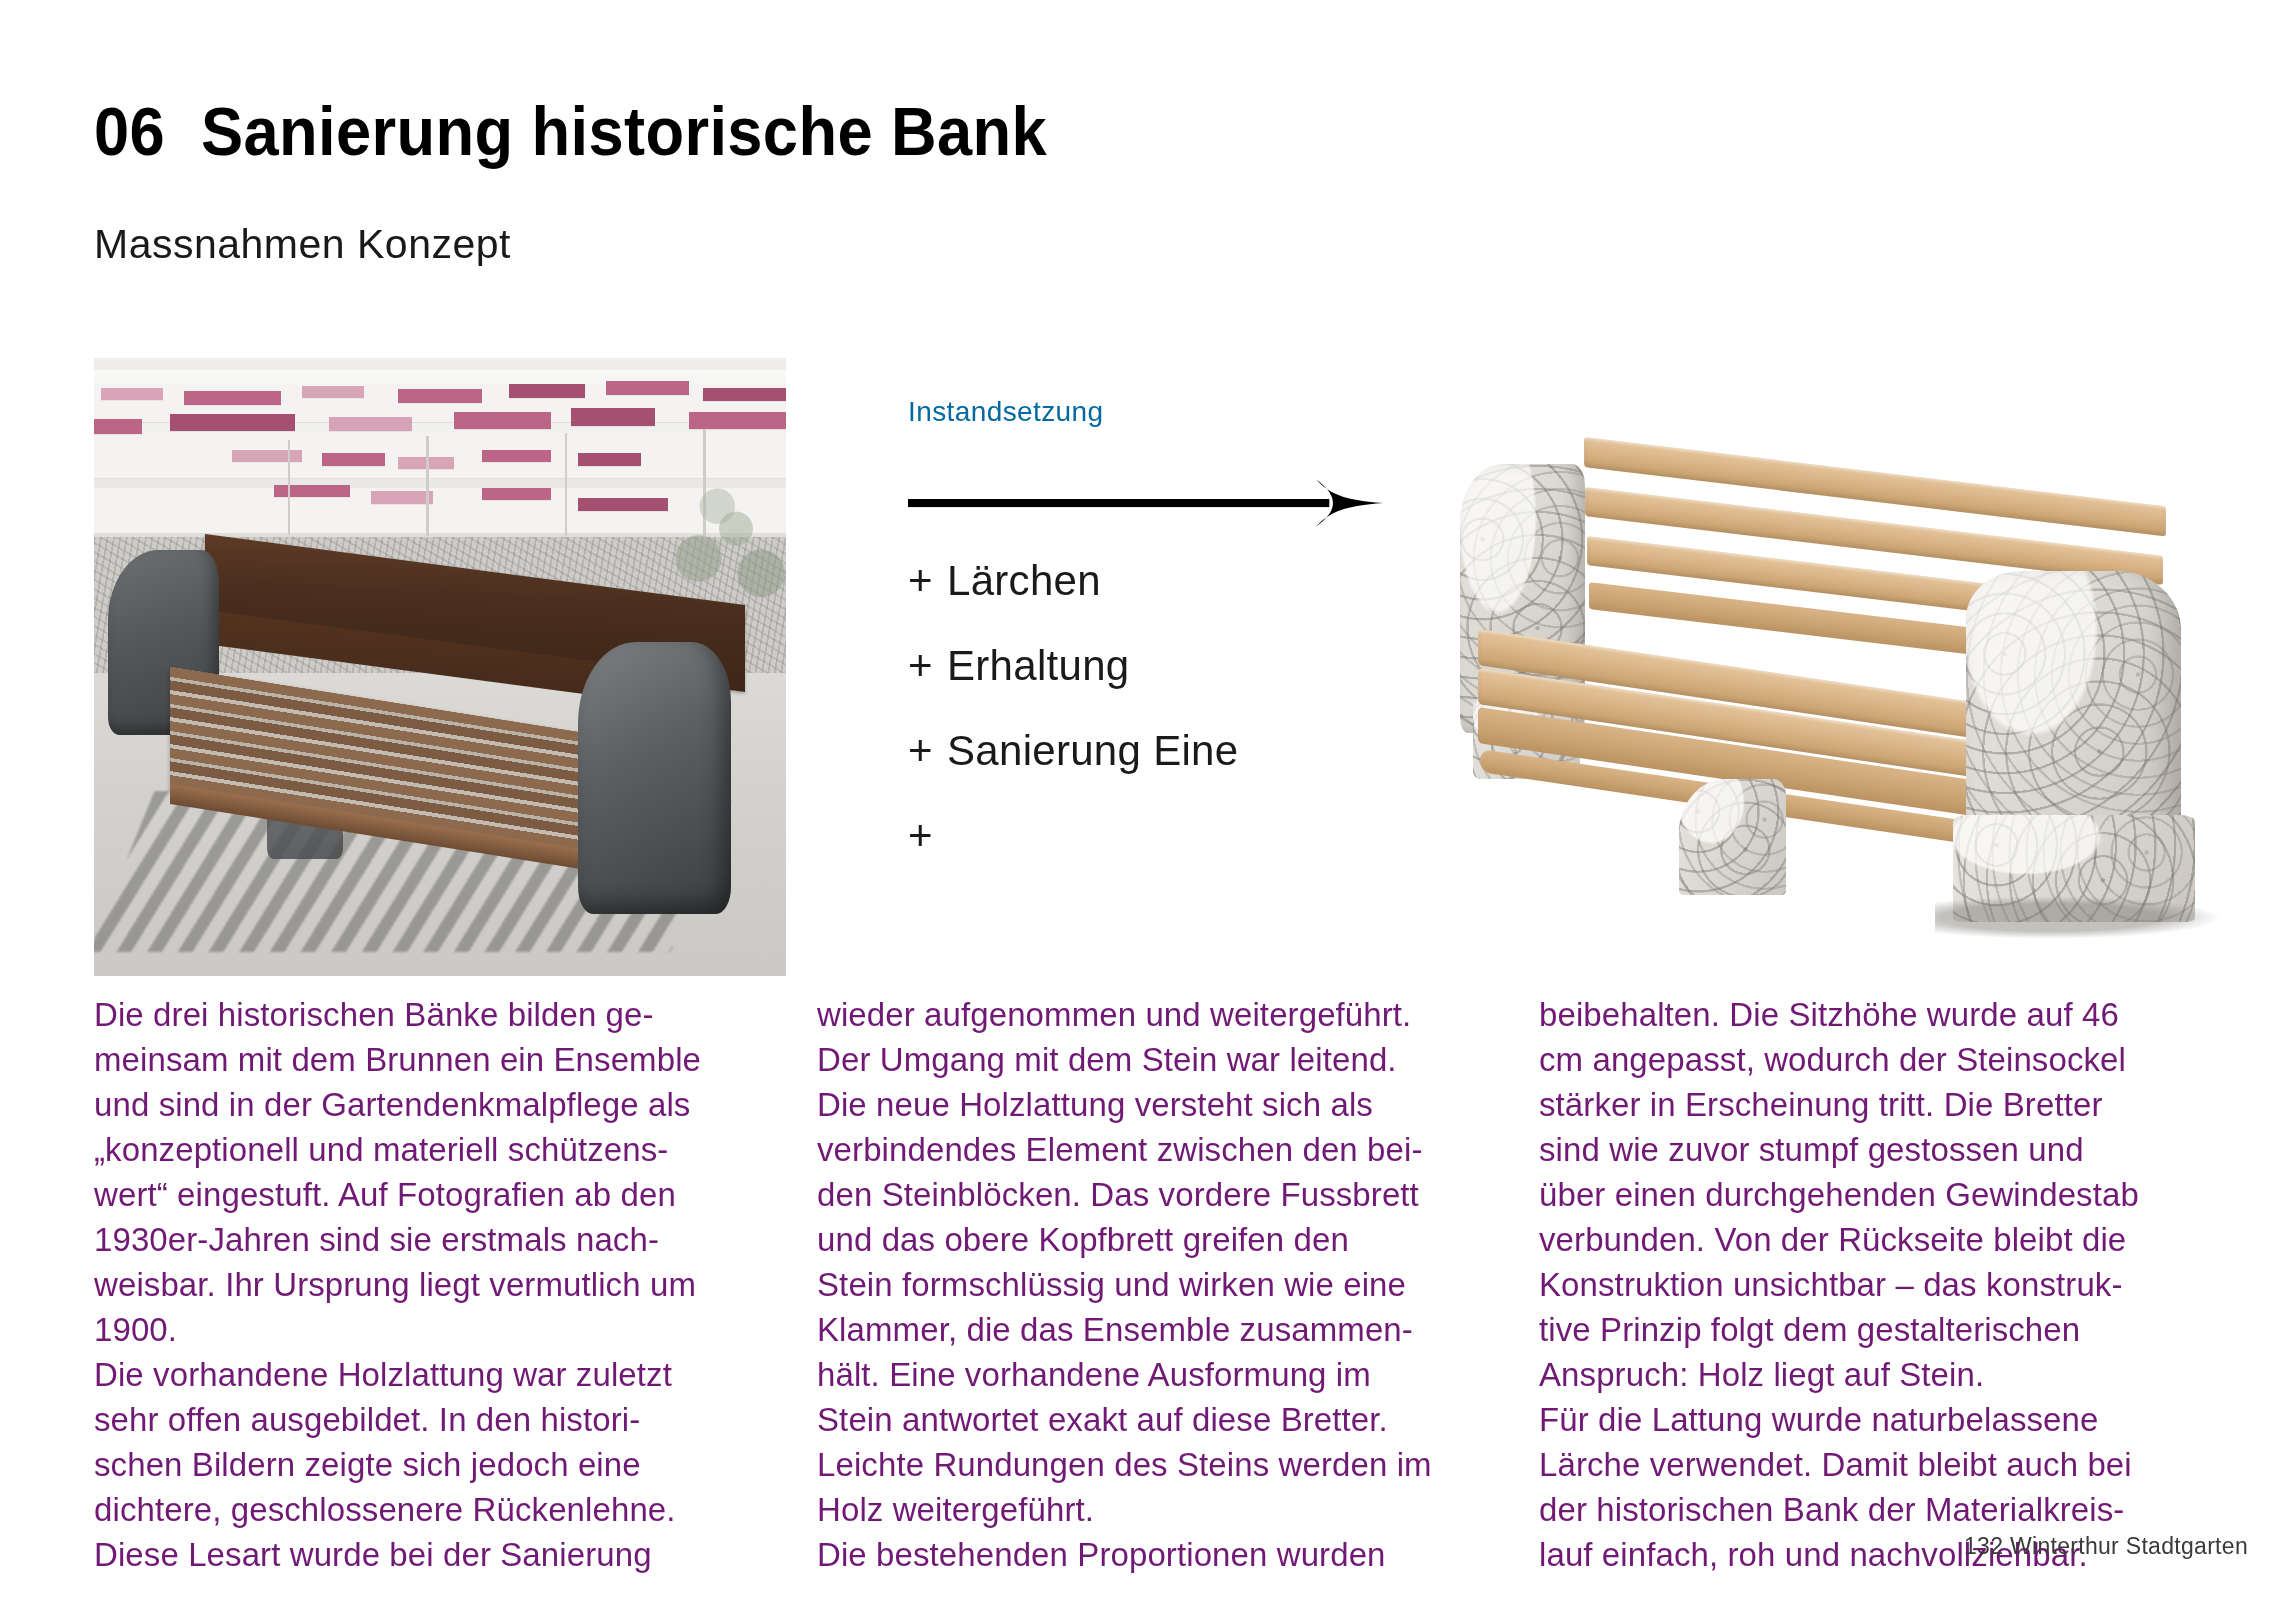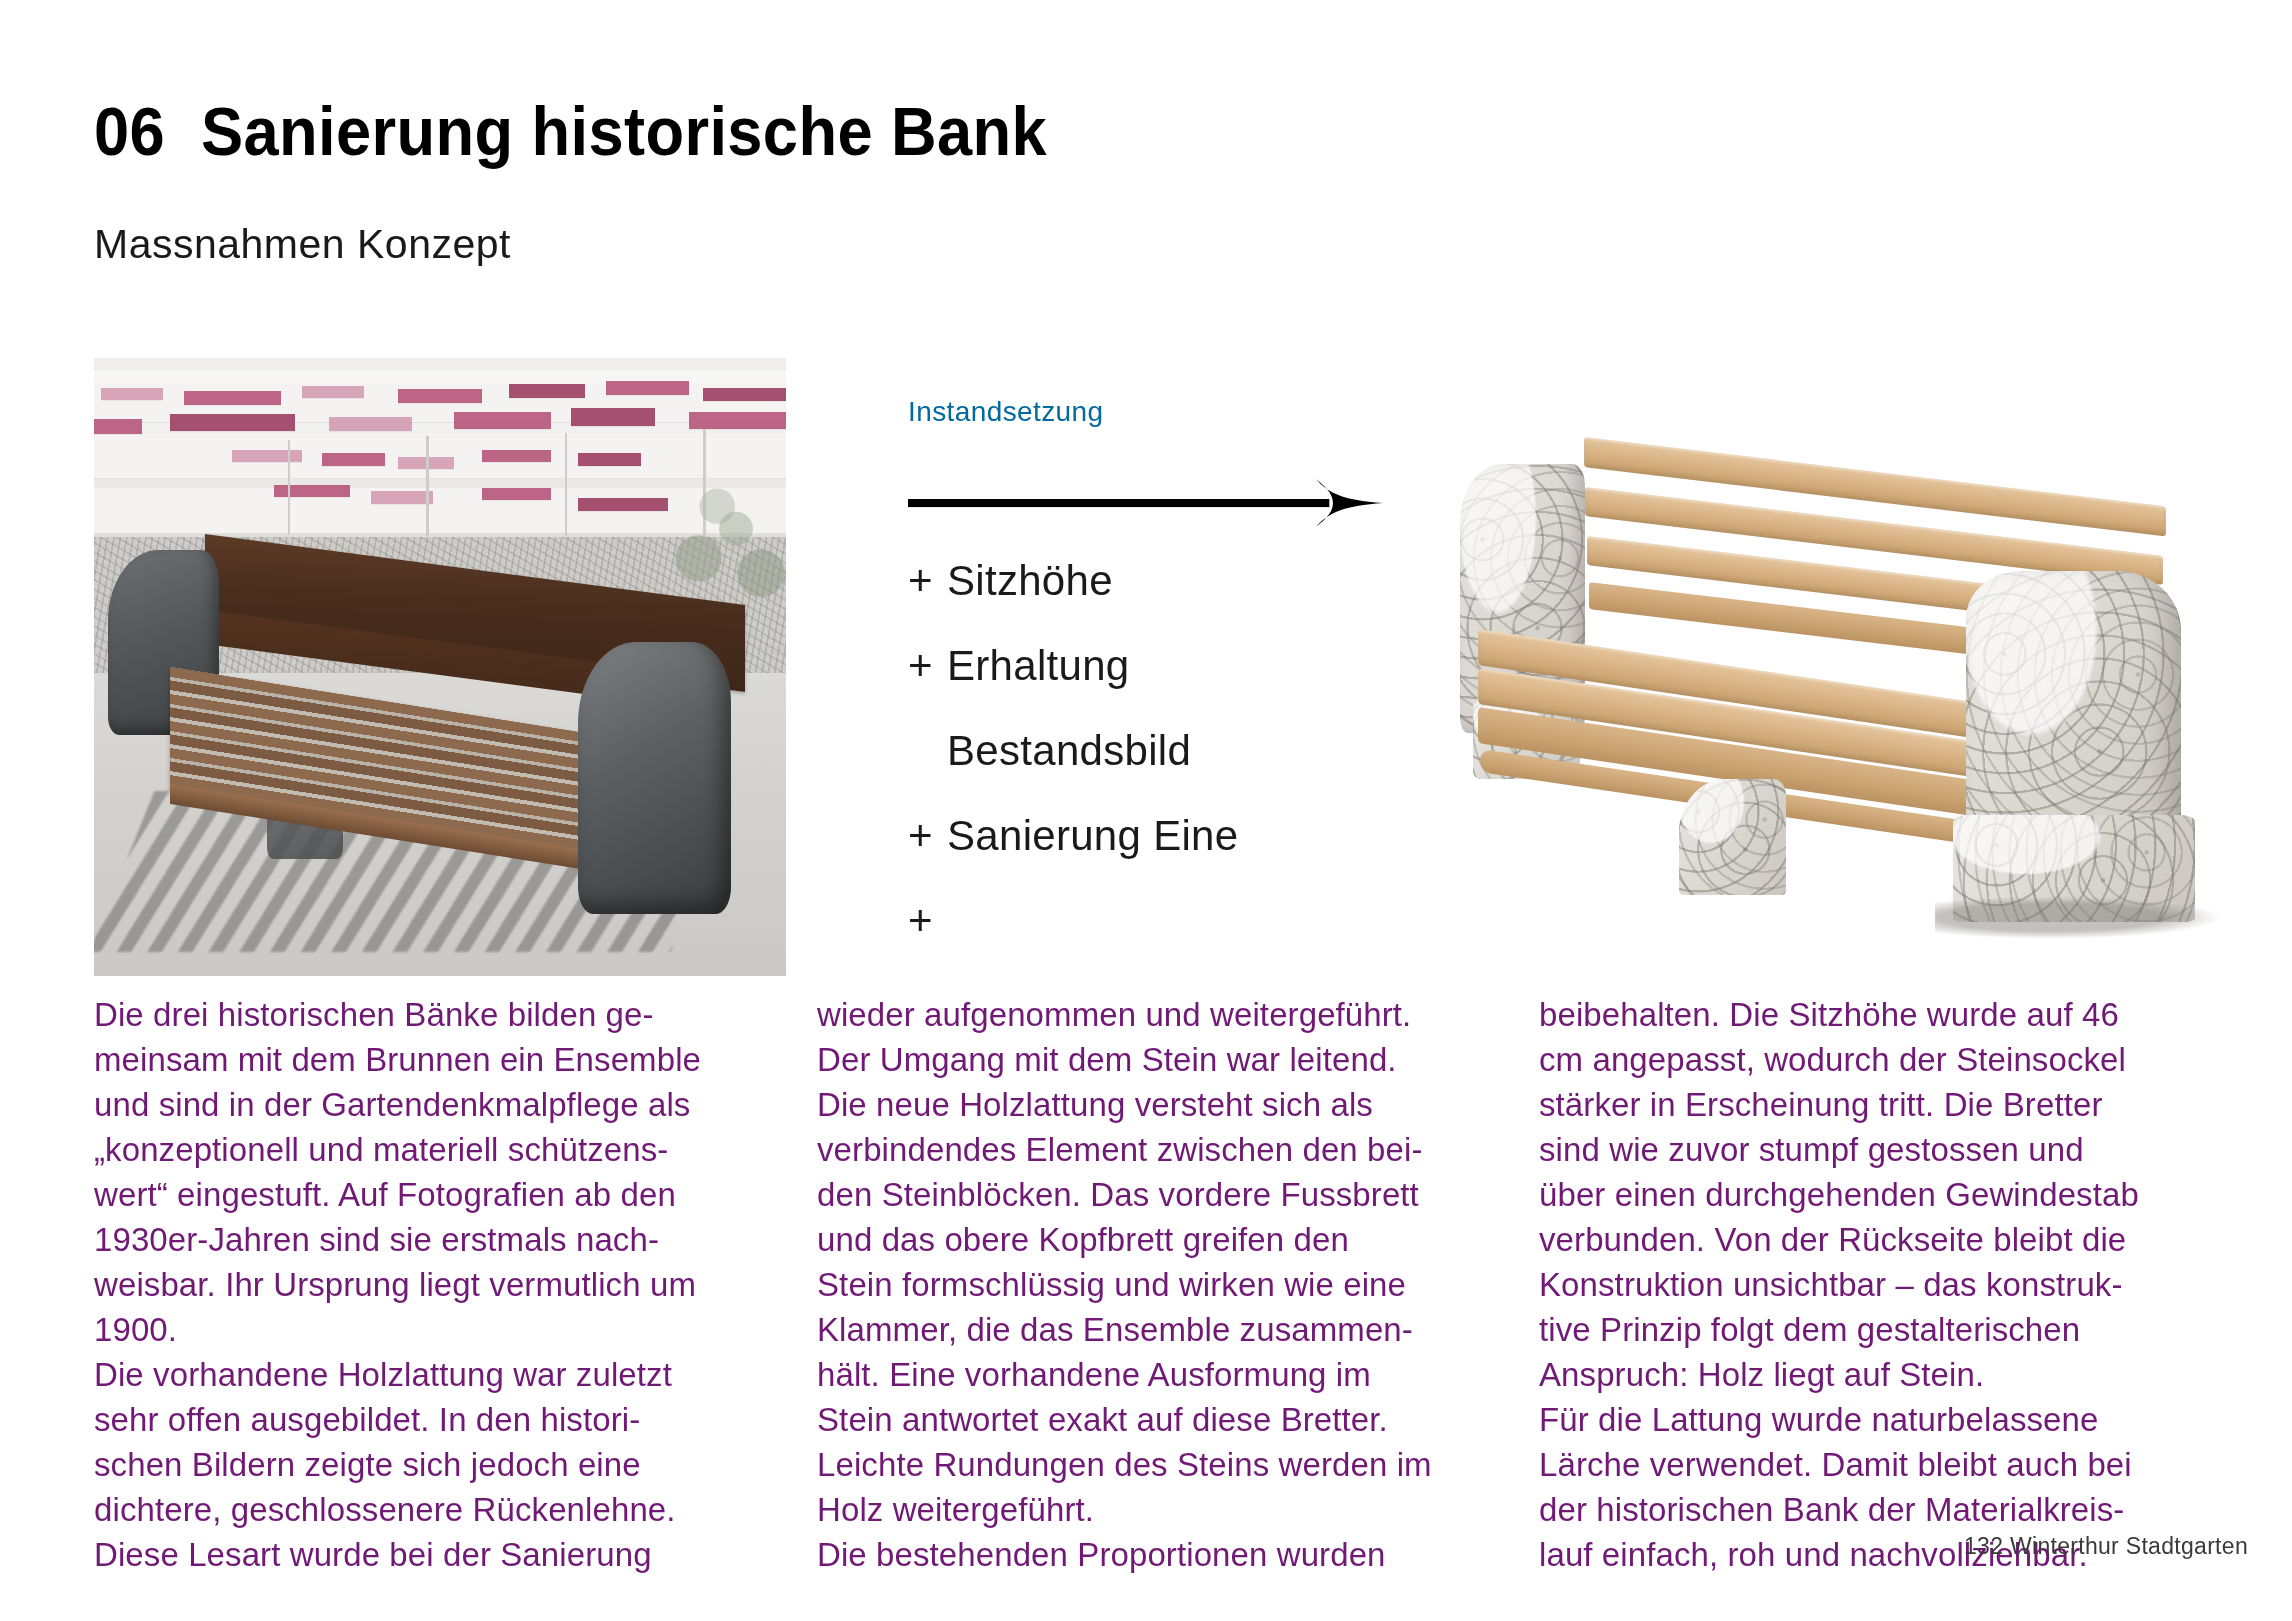--- a/index.html
+++ b/index.html
@@ -336,29 +336,25 @@
 
 <svg id="process-arrow" viewBox="0 0 560 70">
   <rect x="0" y="30" width="470" height="9" fill="#000"></rect>
   <path d="M 455 8 C 470 24 484 31 530 34.5 C 484 38 470 45 455 61
            C 470 50 474 42 474 34.5 C 474 27 470 19 455 8 Z" fill="#000"></path>
 </svg>
 
 <div id="bullet-list">
   <div class="bullet-row">
     <span class="bullet-mark">+</span>
-    <span>Sitzhöhe</span>
+    <span>Lärchen</span>
   </div>
   <div class="bullet-row">
     <span class="bullet-mark">+</span>
     <span>Erhaltung</span>
-  </div>
-  <div class="bullet-row">
-    <span class="bullet-mark empty"></span>
-    <span>Bestandsbild</span>
   </div>
   <div class="bullet-row">
     <span class="bullet-mark">+</span>
     <span>Sanierung Eine</span>
   </div>
   <div class="bullet-row">
     <span class="bullet-mark">+</span>
   </div>
 </div>
 

